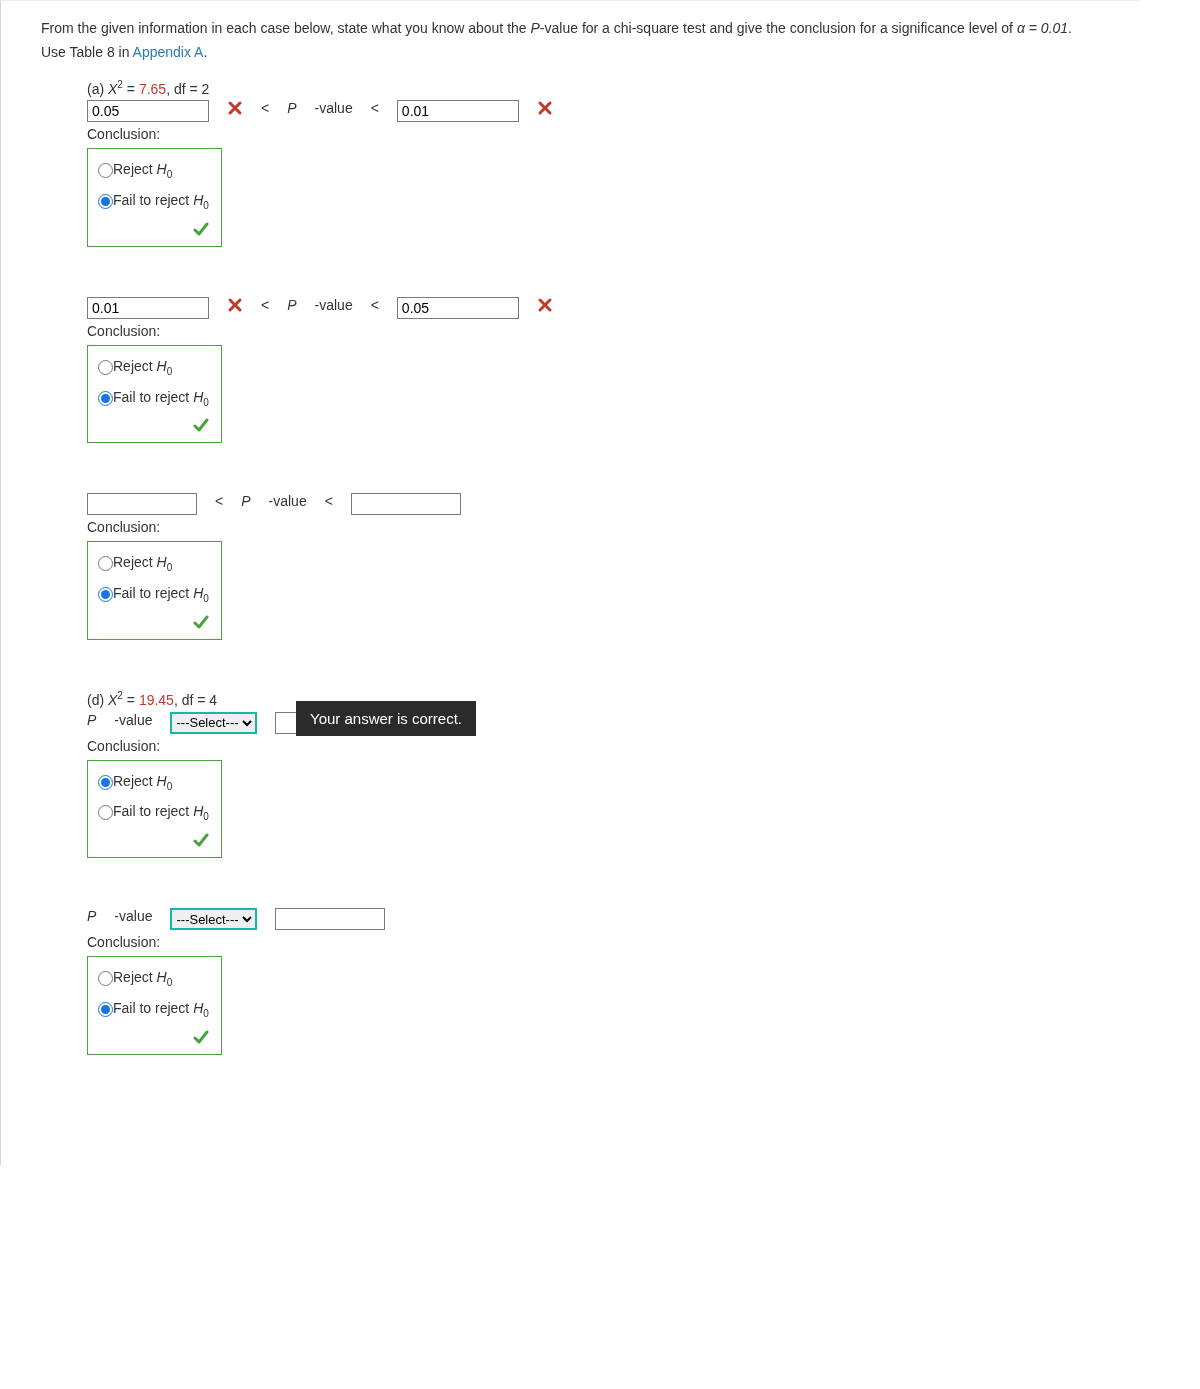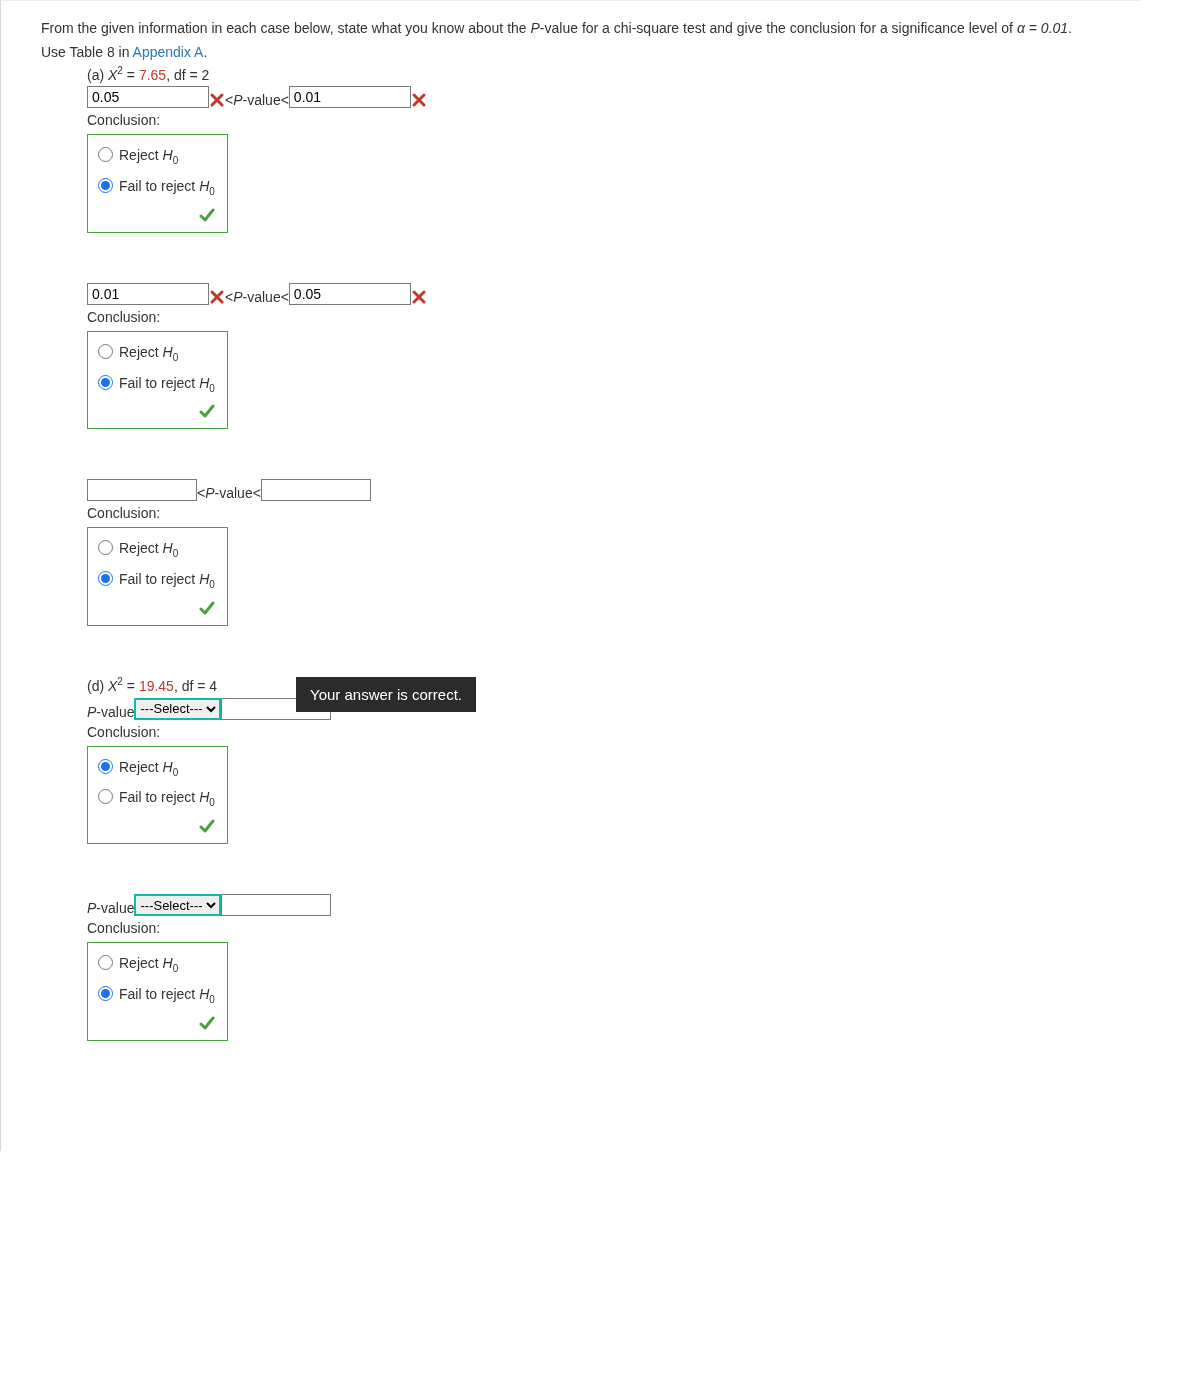--- a/index.html
+++ b/index.html
@@ -1,35 +1,35 @@
 <!DOCTYPE html>
 <html><head>
 <meta charset="utf-8">
 <style>
   html,body{margin:0;padding:0;font-family:Verdana,Arial,sans-serif;font-size:14px;color:#333;background:#fff}
   .page{width:1140px;box-sizing:border-box;padding:16px 40px 60px 40px;border-left:1px solid #d8d8d8;border-top:1px solid #eee}
   .intro{line-height:1.7}
   .ital{font-style:italic}
   .link{color:#2A7AB0}
   .red{color:#c0392b}
-  .block{margin-left:46px;margin-bottom:50px}
+  .block{margin-left:46px;margin-top:14px;margin-bottom:50px}
   .stem{margin-bottom:4px}
   sup{font-size:10px;vertical-align:super}
   sub{font-size:10px;vertical-align:sub}
   input[type=text].num{width:122px;height:22px;font-size:14px;padding:1px 4px;border:1px solid #7a7a7a;box-sizing:border-box}
   input[type=text].small{width:110px;height:22px;font-size:14px;padding:1px 4px;border:1px solid #7a7a7a;box-sizing:border-box}
   select.sel{height:22px;font-size:13px;border:2px solid #14b8a6}
-  .pvline{display:flex;align-items:flex-end;gap:0;margin-bottom:4px}
+  .pvline{display:flex;align-items:flex-start;gap:18px;margin-bottom:4px}
   .mark{display:inline-flex;width:16px;height:16px}
   .mark svg{width:16px;height:16px}
   .cross path{stroke:#c0392b;stroke-width:3;fill:none;stroke-linecap:round}
   .check path{stroke:#4aa23f;stroke-width:3;fill:none;stroke-linecap:round;stroke-linejoin:round}
   .concl{margin-top:2px;margin-bottom:6px}
   .radbox{border:1px solid #4aa23f;display:inline-block;padding:6px 10px 6px 8px;position:relative}
-  .radrow{display:flex;align-items:flex-start;gap:6px;padding:6px 2px;font-size:14px}
+  .radrow{display:flex;align-items:center;padding:6px 2px;font-size:14px}
   .radbox input[type=radio]{width:15px;height:15px;margin:0;accent-color:#1a73e8}
   .boxcheck{text-align:right;padding-top:4px;padding-right:2px}
   .tooltip{position:absolute;left:295px;top:762px;background:#2b2b2b;color:#fff;padding:9px 14px;font-size:15px;white-space:nowrap}
   .rel{position:relative}
 </style>
 </head>
 <body>
 
 <div class="page rel">
 
@@ -132,21 +132,21 @@
       <label class="radrow">
           <input type="radio" name="c" checked="" style="">
           <span><span>Fail to reject </span><span class="ital">H</span><sub>0</sub></span>
         </label>
       <div class="boxcheck"><span class="mark">
             <svg viewBox="0 0 16 16" class="check">
               <path d="M2 9 L6 13 L14 3"></path>
             </svg>
           </span></div>
     </div>
-    <div class="tooltip" style="left:209px;top:198px">Your answer is correct.</div>
+    <div class="tooltip" style="left:209px;top:208px">Your answer is correct.</div>
   </div>
 
   <div class="block">
     <div class="stem">
       <span>(d) </span><span class="ital">X</span><sup>2</sup><span> = </span><span class="red">19.45</span><span>, df = 4</span>
     </div>
     <div class="pvline">
       <span class="ital">P</span>
         <span>-value </span>
       <select class="sel"><option>---Select---</option></select>

